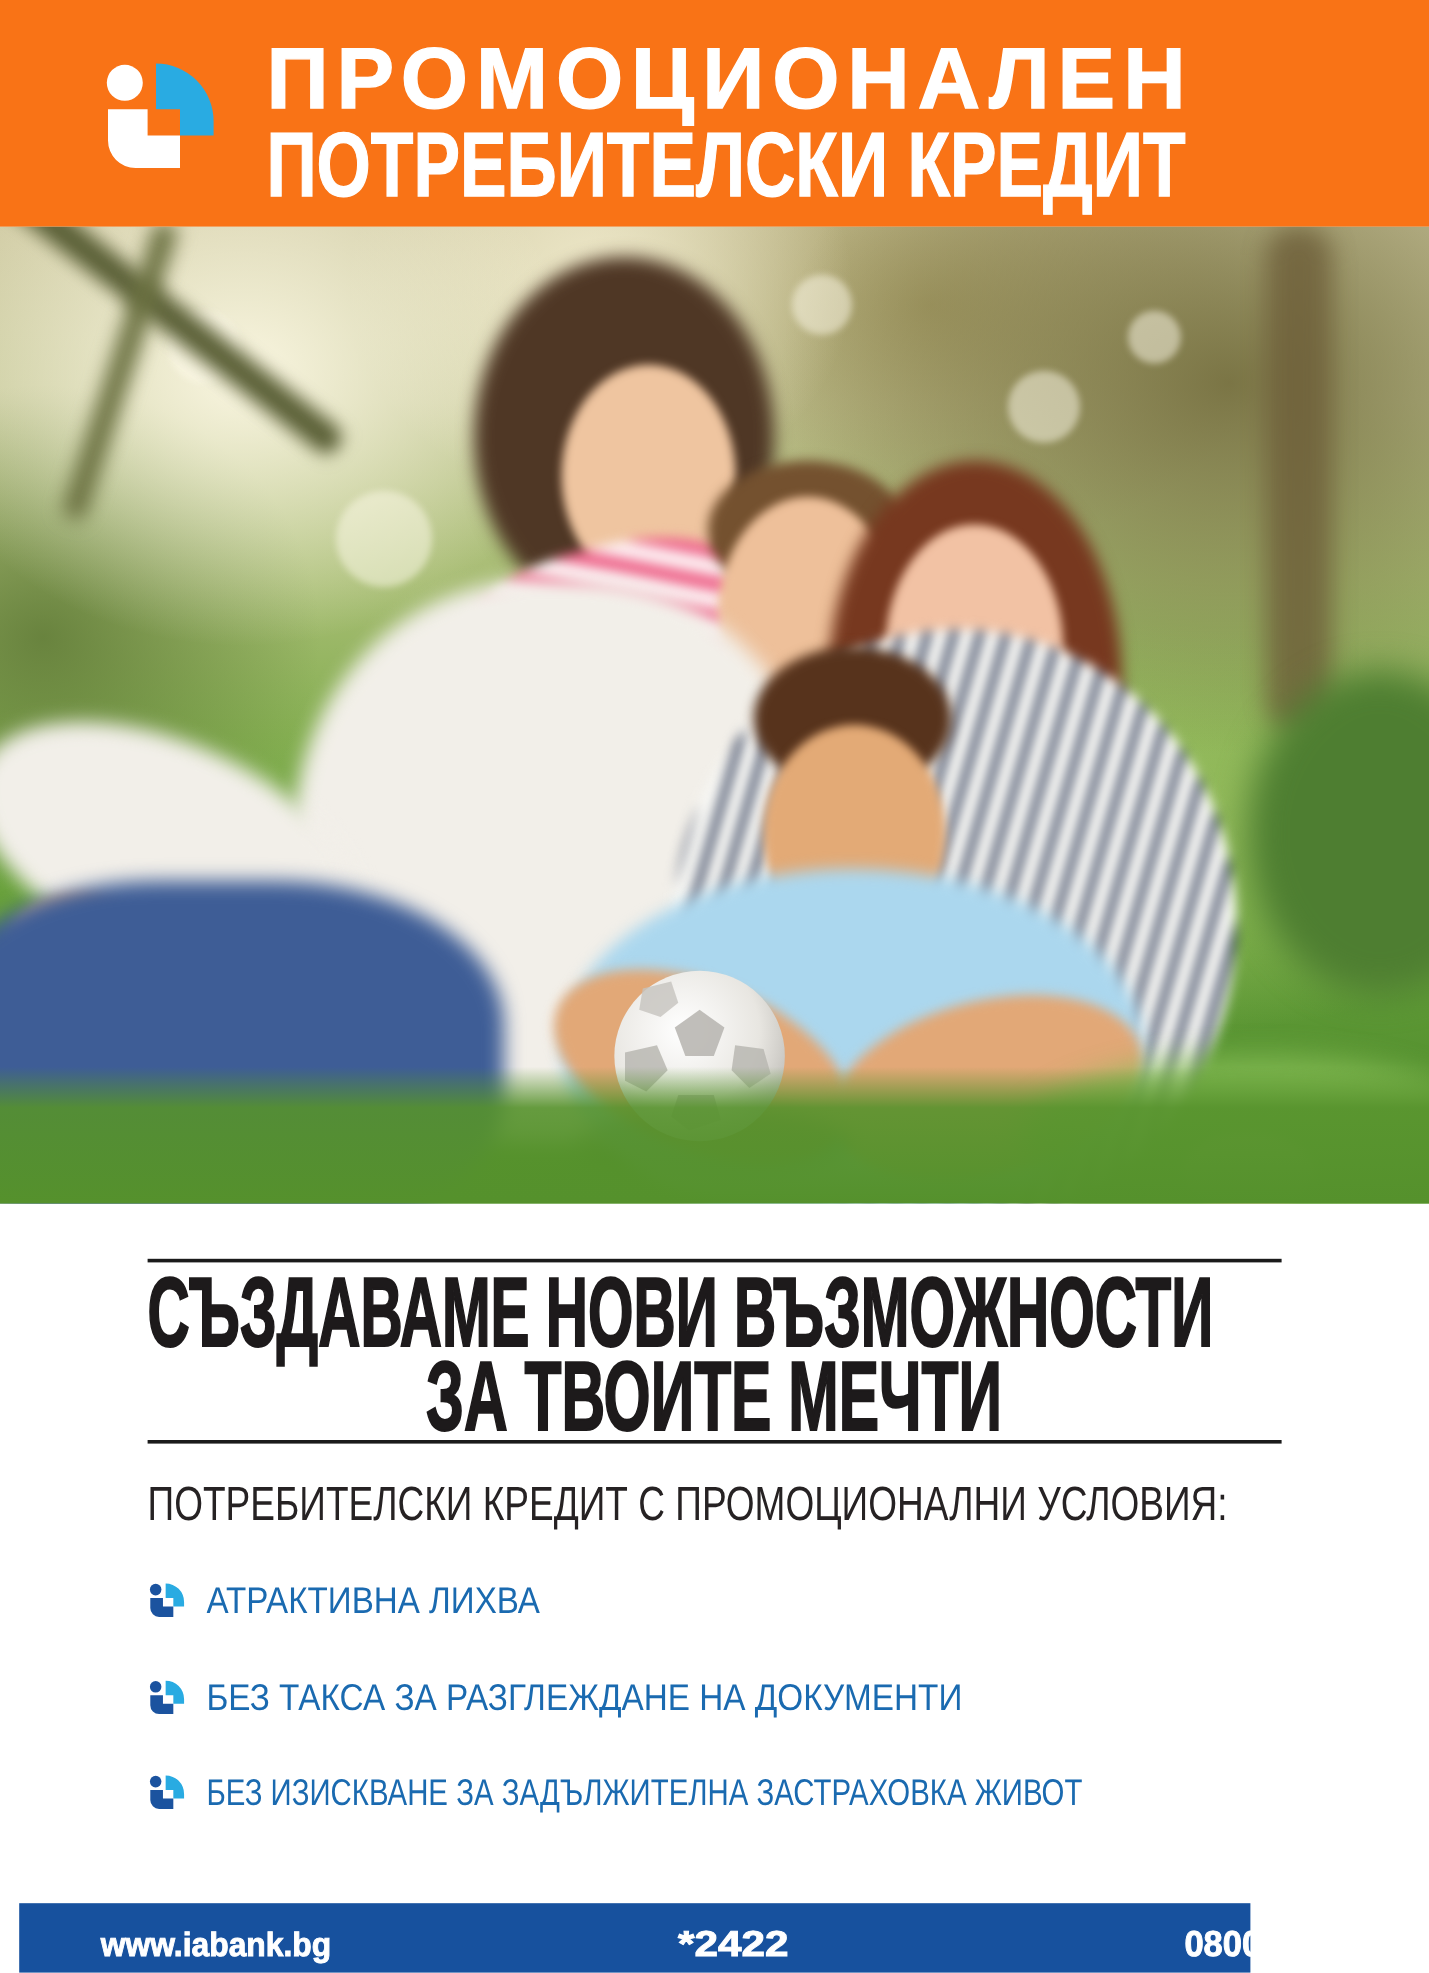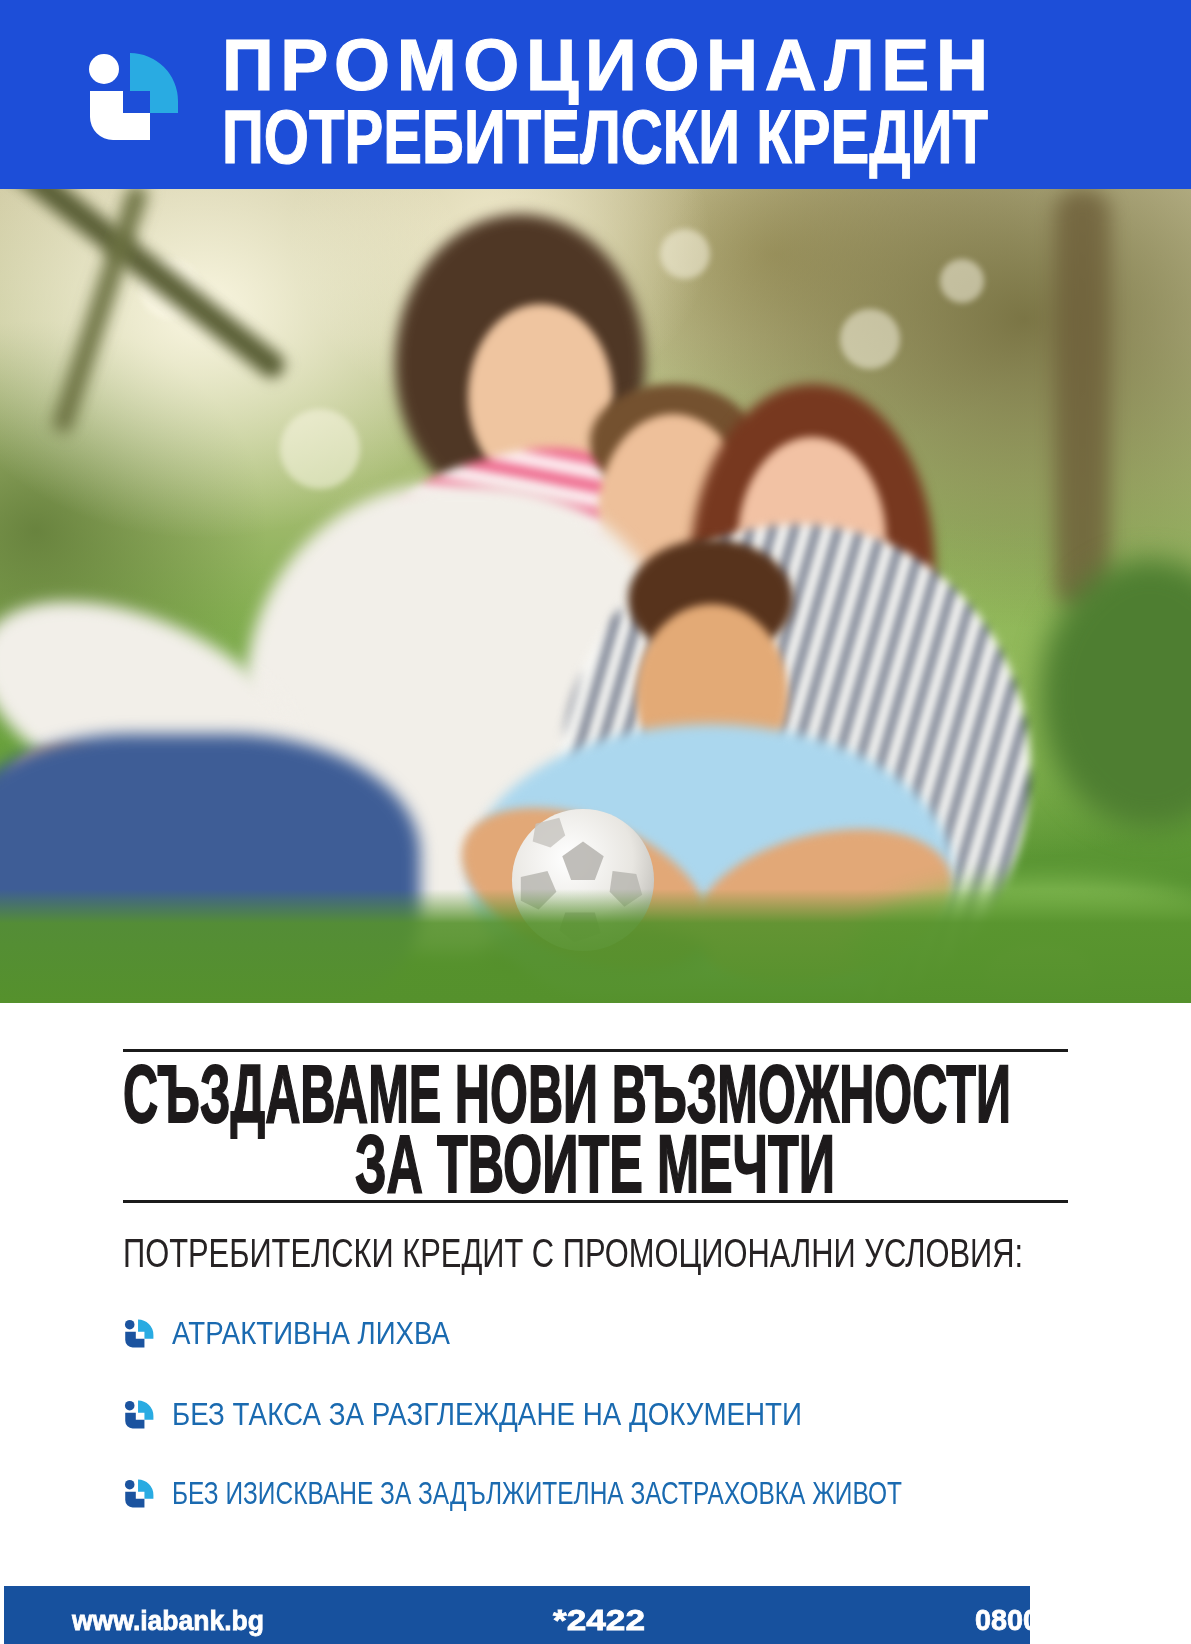--- a/index.html
+++ b/index.html
@@ -6,21 +6,21 @@
   body{
     position:relative;
     width:1191px;height:1644px;
     background:#ffffff;
     overflow:hidden;
     font-family:"Liberation Sans",sans-serif;
   }
   .abs{position:absolute;}
 
   
-  .header{position:absolute;top:0;left:0;width:1191px;height:189px;background:#1d4ed8;}
+  .header{position:absolute;top:0;left:0;width:1191px;height:189px;background:#f97316;}
   .logo-box{position:absolute;top:45px;left:83px;width:100px;height:100px;}
   .header-svg{position:absolute;top:0;left:0;}
   .header-svg text{fill:#ffffff;font-weight:700;font-family:"Liberation Sans",sans-serif;stroke:#ffffff;stroke-width:1.1px;}
 
   
   .photo{
     position:absolute;top:189px;left:0;width:1191px;height:814px;overflow:hidden;
     background:
       radial-gradient(ellipse 430px 350px at 17% 15%, rgba(252,248,228,.95) 0%, rgba(252,248,228,0) 65%),
       radial-gradient(ellipse 300px 260px at 42% 6%, rgba(245,238,210,.85) 0%, rgba(245,238,210,0) 70%),
@@ -35,21 +35,21 @@
   .ball-svg{position:absolute;left:509px;top:617px;width:148px;height:148px;}
 
   
   .rule{position:absolute;left:123px;width:945px;height:3px;background:#1b1b1b;}
   .headline-svg text{fill:#1D1A1B;stroke:#1D1A1B;stroke-width:1.8px;font-weight:700;font-family:"Liberation Sans",sans-serif;}
   .subheading-svg text{fill:#262223;font-weight:400;font-family:"Liberation Sans",sans-serif;}
   .benefit-label-svg text{fill:#1A6AB0;font-weight:400;font-family:"Liberation Sans",sans-serif;}
   .benefit-icon{position:absolute;left:123px;width:32px;height:32px;}
 
   
-  .footer{position:absolute;top:1586px;left:4px;width:1026px;height:58px;background:#17519E;}
+  .footer{position:absolute;top:1586px;left:16px;width:1026px;height:58px;background:#17519E;}
   .footer svg text{fill:#ffffff;font-weight:700;font-family:"Liberation Sans",sans-serif;stroke:#ffffff;stroke-width:.8px;}
 </style>
 </head>
 <body>
 
 <div class="header">
   <div class="logo-box">
     <svg viewBox="0 0 100 100" width="100" height="100">
       <circle cx="21" cy="24" r="15" fill="#ffffff"></circle>
       <path d="M 47,8 A 48,48 0 0 1 95,56 L 95,68 L 67,68 L 67,46 L 47,46 Z" fill="#29ABE2"></path>

